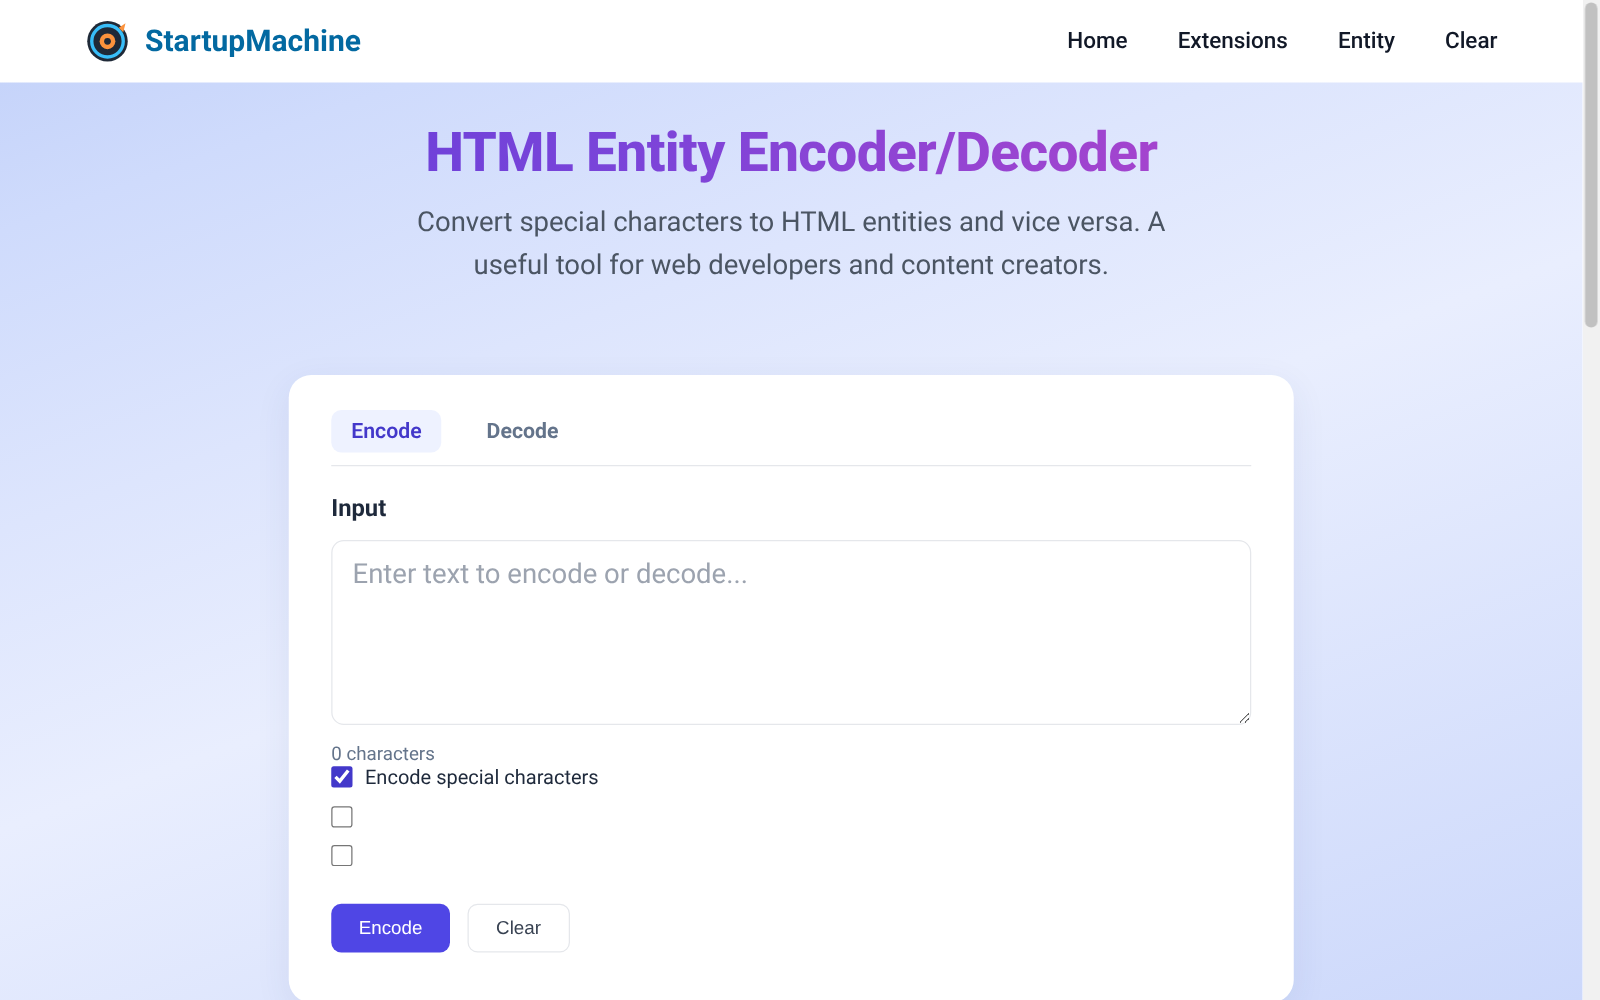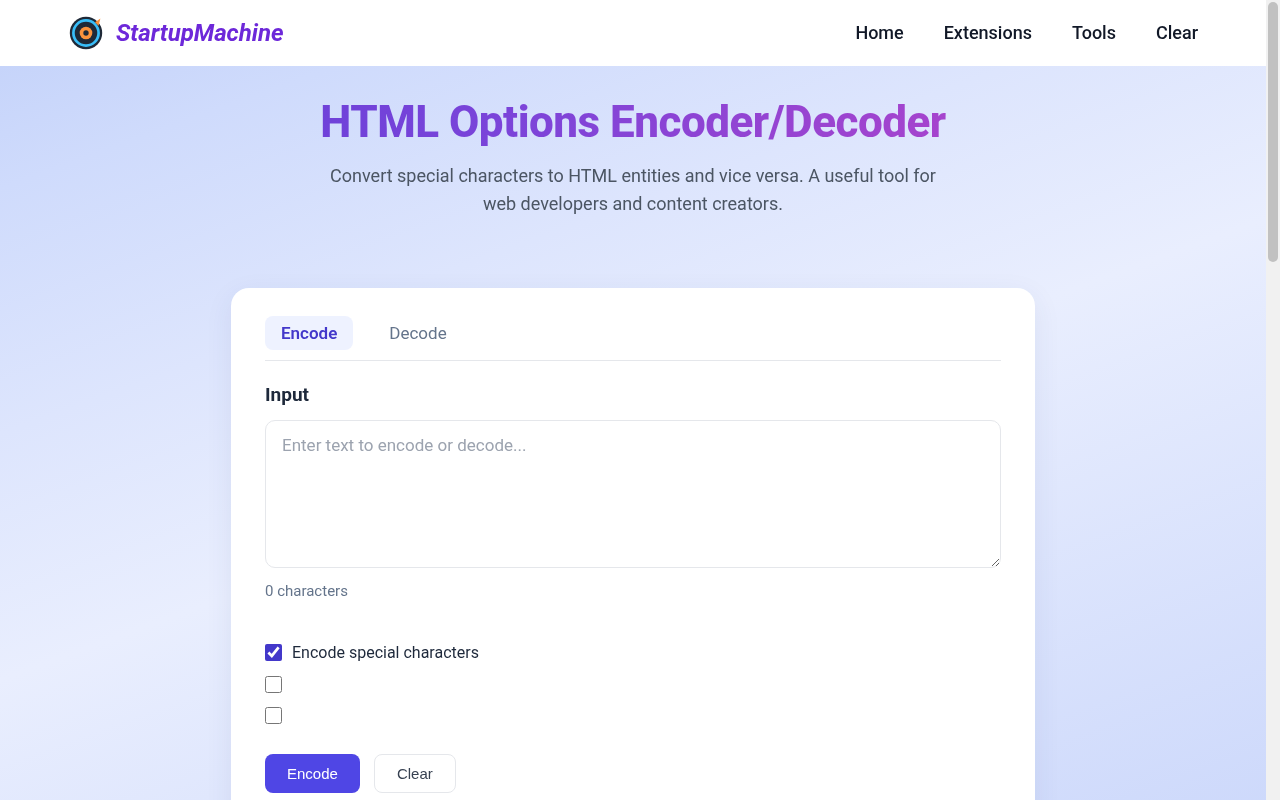--- a/index.html
+++ b/index.html
@@ -37,22 +37,21 @@
       height: 36px;
       position: relative;
     }
     .logo-icon svg {
       width: 100%;
       height: 100%;
     }
     .logo-text {
       font-size: 24px;
       font-weight: 700;
-      color: #6d28d9;
-      font-style: italic;
+      color: #0369a1;
     }
     .nav {
       display: flex;
       gap: 40px;
     }
     .nav a {
       font-size: 18px;
       color: #111827;
       text-decoration: none;
       font-weight: 500;
@@ -70,21 +69,21 @@
       background: linear-gradient(90deg, #5b3dd9 0%, #7b44d9 40%, #c544c5 100%);
       -webkit-background-clip: text;
       background-clip: text;
       -webkit-text-fill-color: transparent;
       color: transparent;
       letter-spacing: -0.5px;
       margin-bottom: 14px;
     }
     .hero-subtitle {
       text-align: center;
-      font-size: 18px;
+      font-size: 22px;
       color: #4b5563;
       max-width: 640px;
       margin: 0 auto;
       line-height: 1.55;
     }
     
     .card {
       background: #ffffff;
       border-radius: 18px;
       width: 804px;
@@ -97,61 +96,60 @@
       gap: 20px;
       border-bottom: 1px solid #e5e7eb;
       padding-bottom: 10px;
     }
     .tab {
       font-size: 17px;
       padding: 7px 16px;
       border-radius: 8px;
       cursor: pointer;
       color: #64748b;
-      font-weight: 400;
+      font-weight: 700;
     }
     .tab.active {
       background: #eef2ff;
       color: #4338ca;
       font-weight: 600;
     }
     .section-label {
       font-size: 19px;
       font-weight: 700;
       color: #1e293b;
       margin-top: 22px;
       margin-bottom: 14px;
     }
     .input-textarea {
       width: 100%;
       min-height: 148px;
       border: 1px solid #e5e7eb;
       border-radius: 10px;
       padding: 14px 16px;
-      font-size: 17px;
+      font-size: 22px;
       font-family: inherit;
       color: #1e293b;
       resize: vertical;
       outline: none;
     }
     .input-textarea::placeholder {
       color: #9ca3af;
     }
     .char-count {
       text-align: left;
       font-size: 15px;
       color: #64748b;
       margin-top: 10px;
     }
     .options-list {
       display: flex;
       flex-direction: column;
       gap: 14px;
       margin-bottom: 30px;
-      margin-top: 43px;
     }
     .check-row {
       display: flex;
       align-items: center;
       gap: 10px;
       font-size: 16px;
       color: #1e293b;
     }
     .checkbox {
       width: 17px;
@@ -211,27 +209,27 @@
           <circle cx="20" cy="20" r="7" fill="#fb923c"></circle>
           <circle cx="20" cy="20" r="3" fill="#1f2937"></circle>
           <path d="M30 8 L36 4 L34 12 Z" fill="#fb923c"></path>
         </svg>
       </span>
       <span class="logo-text">StartupMachine</span>
     </div>
     <nav class="nav">
       <a href="#">Home</a>
       <a href="#">Extensions</a>
-      <a href="#">Tools</a>
+      <a href="#">Entity</a>
       <a href="#">Clear</a>
     </nav>
   </header>
 
   <div class="hero-bg">
-    <h1 class="hero-title">HTML Options Encoder/Decoder</h1>
+    <h1 class="hero-title">HTML Entity Encoder/Decoder</h1>
     <p class="hero-subtitle">Convert special characters to HTML entities and vice versa. A useful tool for web developers and content creators.</p>
 
     <div class="card">
       <div class="tabs">
         <div class="tab active">Encode</div>
         <div class="tab">Decode</div>
       </div>
 
       <div class="section-label">Input</div>
       <textarea class="input-textarea" placeholder="Enter text to encode or decode..." style=""></textarea>

